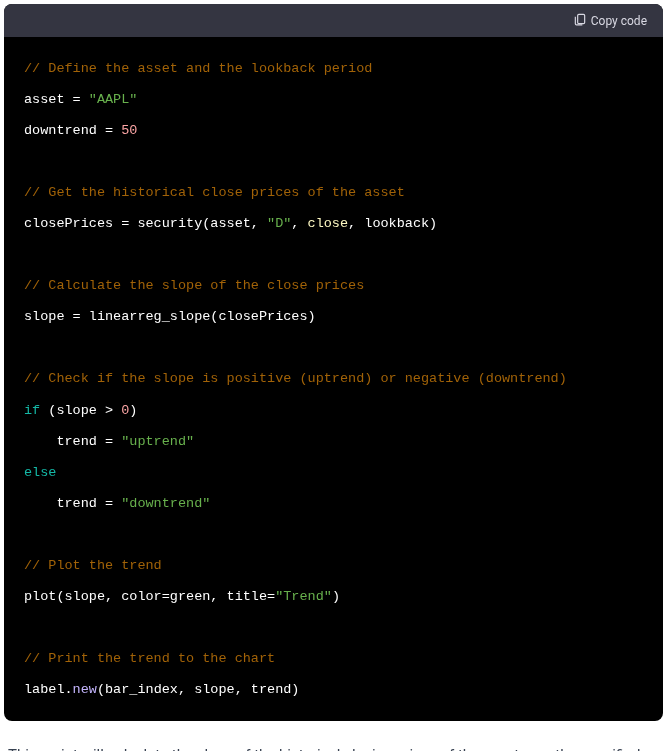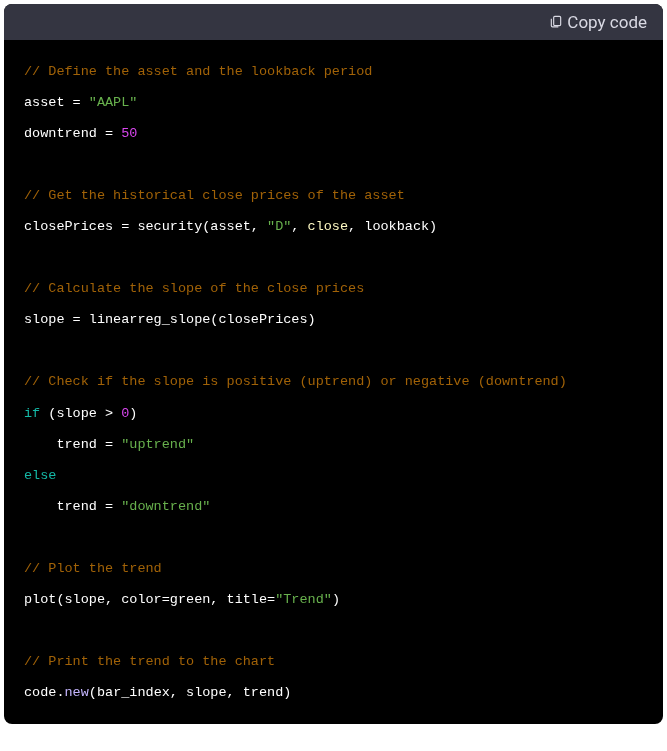--- a/index.html
+++ b/index.html
@@ -26,40 +26,40 @@
       justify-content: flex-end;
       align-items: center;
     }
     .copy-btn {
       display: flex;
       align-items: center;
       gap: 4px;
       background: transparent;
       border: none;
       color: #d9d9e3;
-      font-size: 17px;
+      font-size: 12px;
       cursor: pointer;
       font-family: inherit;
     }
     .copy-icon svg {
       width: 14px;
       height: 14px;
       stroke: #d9d9e3;
     }
     .code-content {
       padding: 16px 20px;
       font-family: "Consolas", "Monaco", "Courier New", monospace;
       font-size: 13.5px;
       line-height: 2.3;
       color: #ffffff;
       white-space: pre;
     }
     .c-comment { color: #a16207; }
     .c-string { color: #68b14d; }
-    .c-number { color: #d946ef; }
+    .c-number { color: #fca5a5; }
     .c-keyword { color: #14b8a6; }
     .c-builtin { color: #fef9c3; }
     .c-new { color: #c4b5fd; }
     .description {
       color: #374151;
       font-size: 15px;
       line-height: 1.9;
       padding: 0 4px;
     }
   </style>
@@ -91,18 +91,18 @@
 <span class="c-comment">// Check if the slope is positive (uptrend) or negative (downtrend)</span>
 <span class="c-keyword">if</span><span> (slope &gt; </span><span class="c-number">0</span><span>)</span>
 <span>    trend = </span><span class="c-string">"uptrend"</span>
 <span class="c-keyword">else</span>
 <span>    trend = </span><span class="c-string">"downtrend"</span>
 
 <span class="c-comment">// Plot the trend</span>
 <span>plot(slope, color=green, title=</span><span class="c-string">"Trend"</span><span>)</span>
 
 <span class="c-comment">// Print the trend to the chart</span>
-<span>code.</span><span class="c-new">new</span><span>(bar_index, slope, trend)</span></div>
+<span>label.</span><span class="c-new">new</span><span>(bar_index, slope, trend)</span></div>
 </div>
 
 <p class="description">
   <span>This script will calculate the slope of the historical closing prices of the asset over the specified lookback period using the </span>
 </p>
 
 </body></html>

